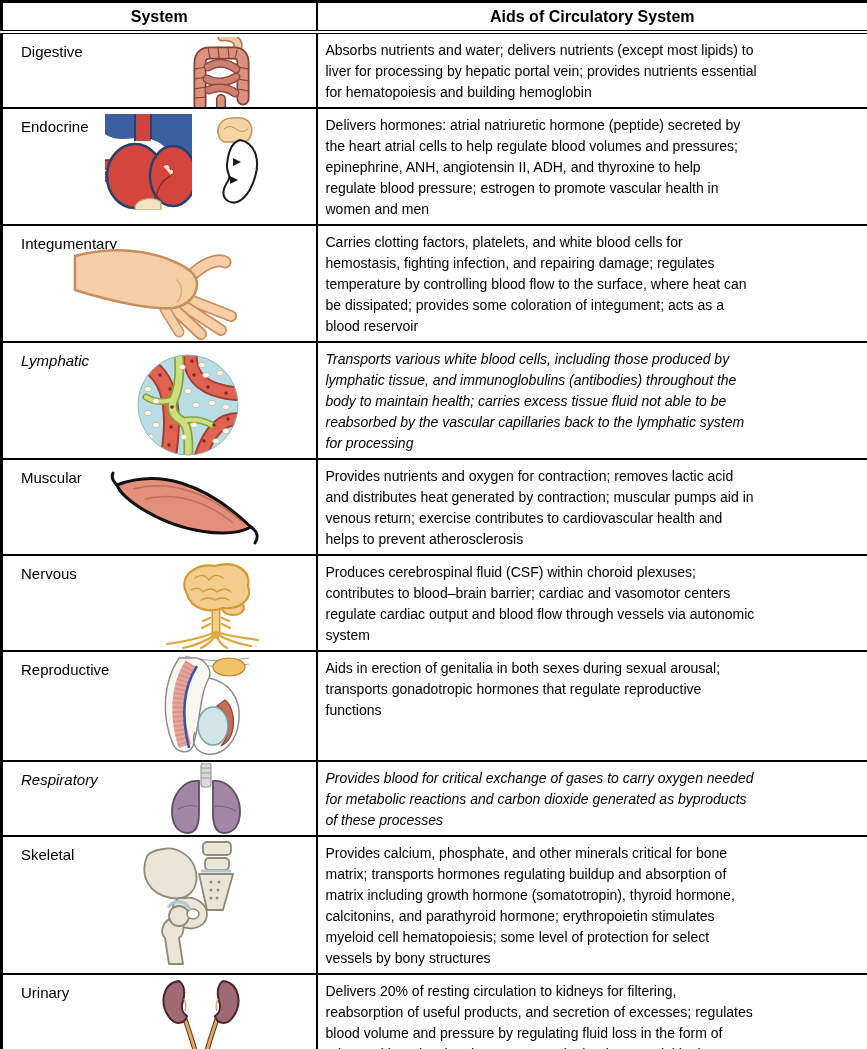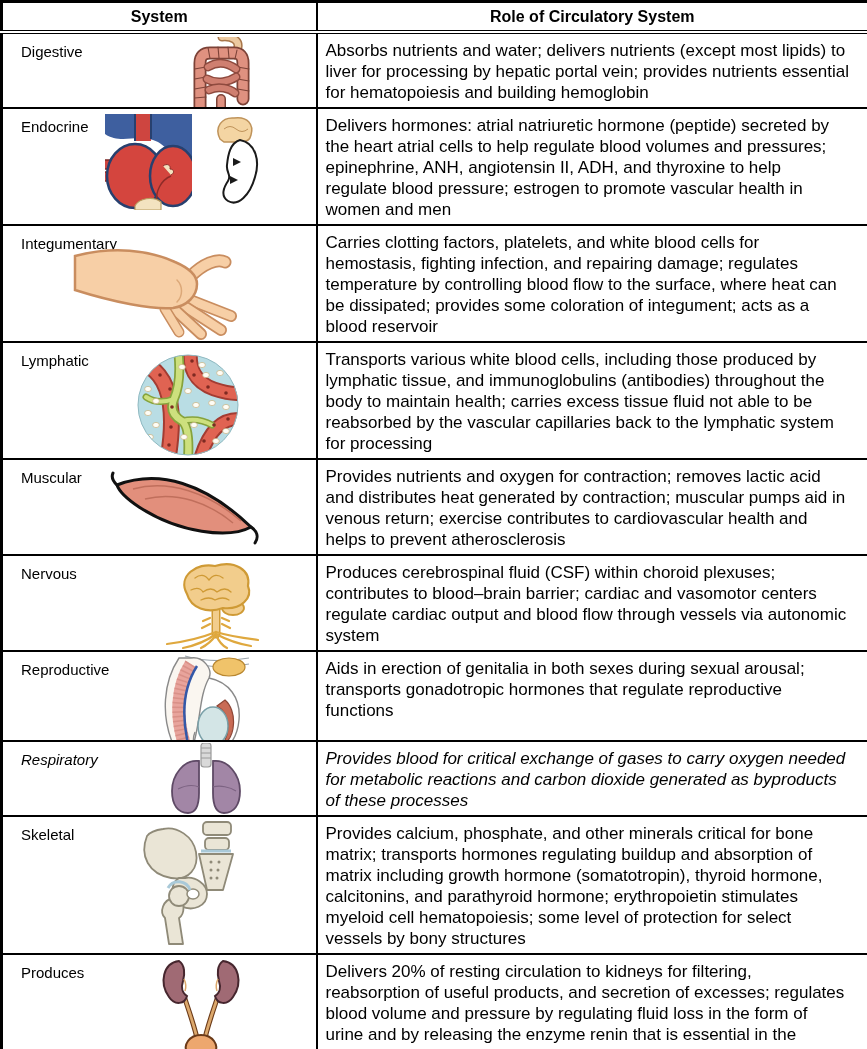--- a/index.html
+++ b/index.html
@@ -4,52 +4,52 @@
 <style>
   html,body{margin:0;padding:0;background:#fff;}
   body{font-family:"Liberation Sans","DejaVu Sans",sans-serif;color:#000;}
   .wrap{width:867px;}
   table{border-collapse:collapse;table-layout:fixed;width:867px;border:3px solid #000;}
   th,td{border:2px solid #000;}
   thead th{border-bottom:4px double #000;height:27px;font-size:16px;font-weight:bold;
            text-align:center;vertical-align:middle;padding:0;}
   td.sys{position:relative;vertical-align:top;overflow:hidden;padding:0;}
   .sysname{position:absolute;top:9px;left:18px;font-size:15px;}
-  td.role{vertical-align:top;font-size:17px;line-height:21px;padding:6px 6px 4px 8px;
+  td.role{vertical-align:top;font-size:14px;line-height:21px;padding:6px 6px 4px 8px;
           white-space:pre-line;}
   .icon{position:absolute;}
   .ic-digestive{left:183px;top:3px;}
   .ic-heart{left:102px;top:5px;width:87px;height:96px;overflow:hidden;}
   .ic-adrenal{left:203px;top:6px;}
   .ic-hand{left:70px;top:20px;}
   .ic-lymph{left:133px;top:10px;}
   .ic-muscle{left:106px;top:7px;}
   .ic-brain{left:158px;top:4px;}
   .ic-repro{left:142px;top:2px;}
   .ic-lungs{left:163px;top:1px;}
   .ic-skeleton{left:136px;top:3px;}
   .ic-urinary{left:148px;top:2px;}
   tr.r-digestive{height:74px;} tr.r-endocrine{height:106px;margin-top:42px;} tr.r-integumentary{height:109px;}
-  tr.r-lymphatic{height:115px;} tr.r-muscular{height:93px;} tr.r-nervous{height:92px;margin-top:42px;}
-  tr.r-reproductive{height:90px;} tr.r-respiratory{height:70px;font-style:italic;} tr.r-skeletal{height:132px;}
+  tr.r-lymphatic{height:115px;font-style:italic;} tr.r-muscular{height:93px;} tr.r-nervous{height:92px;margin-top:42px;}
+  tr.r-reproductive{height:110px;} tr.r-respiratory{height:70px;font-style:italic;} tr.r-skeletal{height:132px;}
   tr.r-urinary{height:111px;}
 </style>
 </head>
 <body>
 
 <div class="wrap">
 <table>
   <colgroup>
         <col style="width:315px">
         <col style="width:552px">
       </colgroup>
   <thead>
     <tr>
       <th>System</th>
-      <th>Role of Circulatory System</th>
+      <th>Aids of Circulatory System</th>
     </tr>
   </thead>
   <tbody>
 
   <tr class="r-digestive">
     <td class="sys">
       <span class="sysname">Digestive</span>
       <span class="icon ic-digestive">
         <svg width="70" height="82" viewBox="0 0 70 82">
           <path d="M36 0 C47 -1 53 4 52 10 C51 16 43 18 37 16" fill="none" stroke="#a8764a" stroke-width="9" stroke-linecap="round"></path>
@@ -347,21 +347,21 @@
     <td class="role">Provides calcium, phosphate, and other minerals critical for bone
 matrix; transports hormones regulating buildup and absorption of
 matrix including growth hormone (somatotropin), thyroid hormone,
 calcitonins, and parathyroid hormone; erythropoietin stimulates
 myeloid cell hematopoiesis; some level of protection for select
 vessels by bony structures</td>
   </tr>
 
   <tr class="r-urinary">
     <td class="sys">
-      <span class="sysname">Produces</span>
+      <span class="sysname">Urinary</span>
       <span class="icon ic-urinary">
         <svg width="100" height="110" viewBox="0 0 100 110">
           <g stroke-linecap="round" fill="none">
             <path d="M34 42 C40 60 45 74 47 86" stroke="#6b3a18" stroke-width="5"></path>
             <path d="M34 42 C40 60 45 74 47 86" stroke="#dca86c" stroke-width="2.8"></path>
             <path d="M66 42 C60 60 55 74 53 86" stroke="#6b3a18" stroke-width="5"></path>
             <path d="M66 42 C60 60 55 74 53 86" stroke="#dca86c" stroke-width="2.8"></path>
           </g>
           <path d="M28 4 C12 6 8 26 18 40 C24 49 34 47 36 39 C31 36 30 30 32 24 C34 17 34 8 28 4 Z" fill="#a06a74" stroke="#46262e" stroke-width="2"></path>
           <path d="M72 4 C88 6 92 26 82 40 C76 49 66 47 64 39 C69 36 70 30 68 24 C66 17 66 8 72 4 Z" fill="#a06a74" stroke="#46262e" stroke-width="2"></path>

